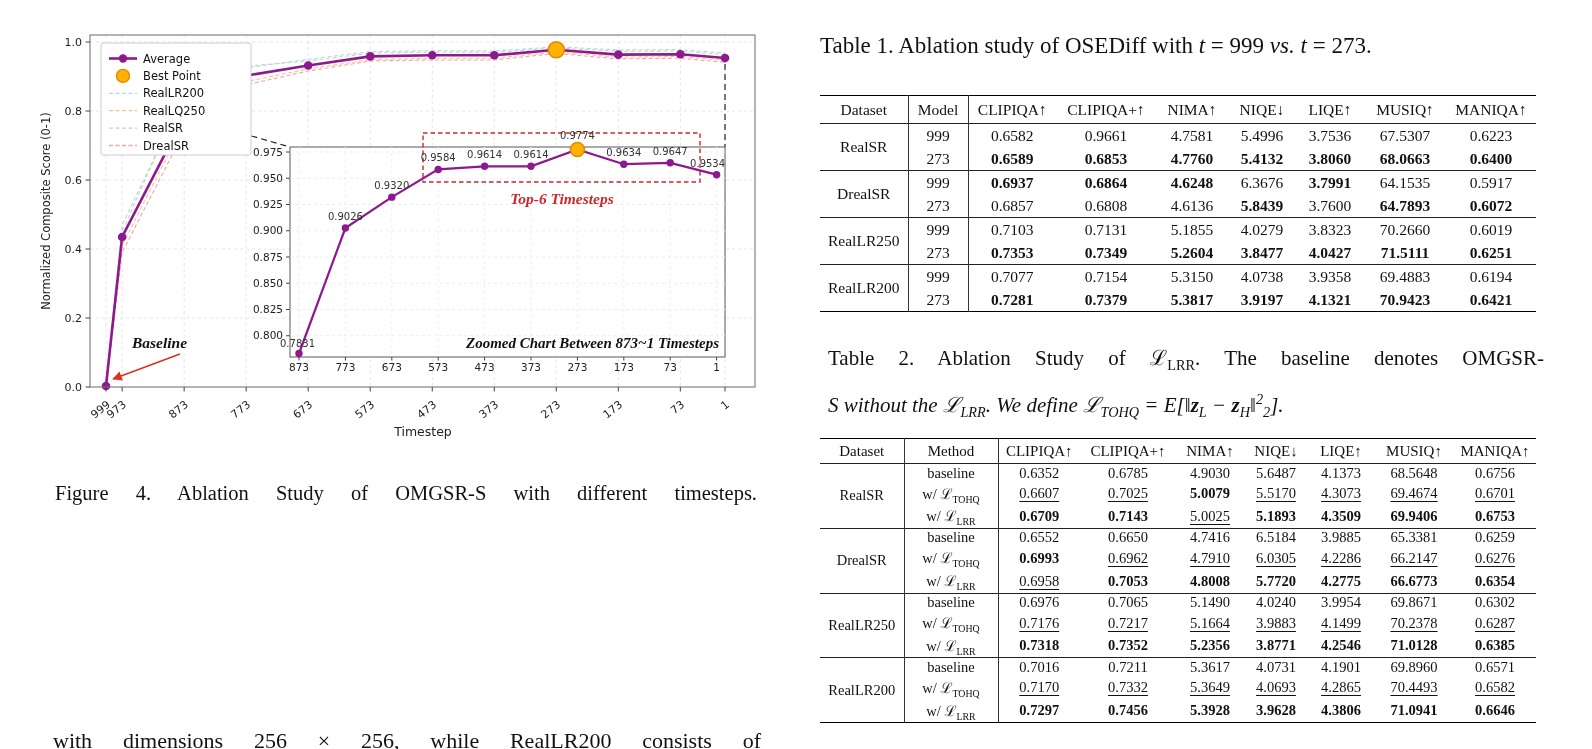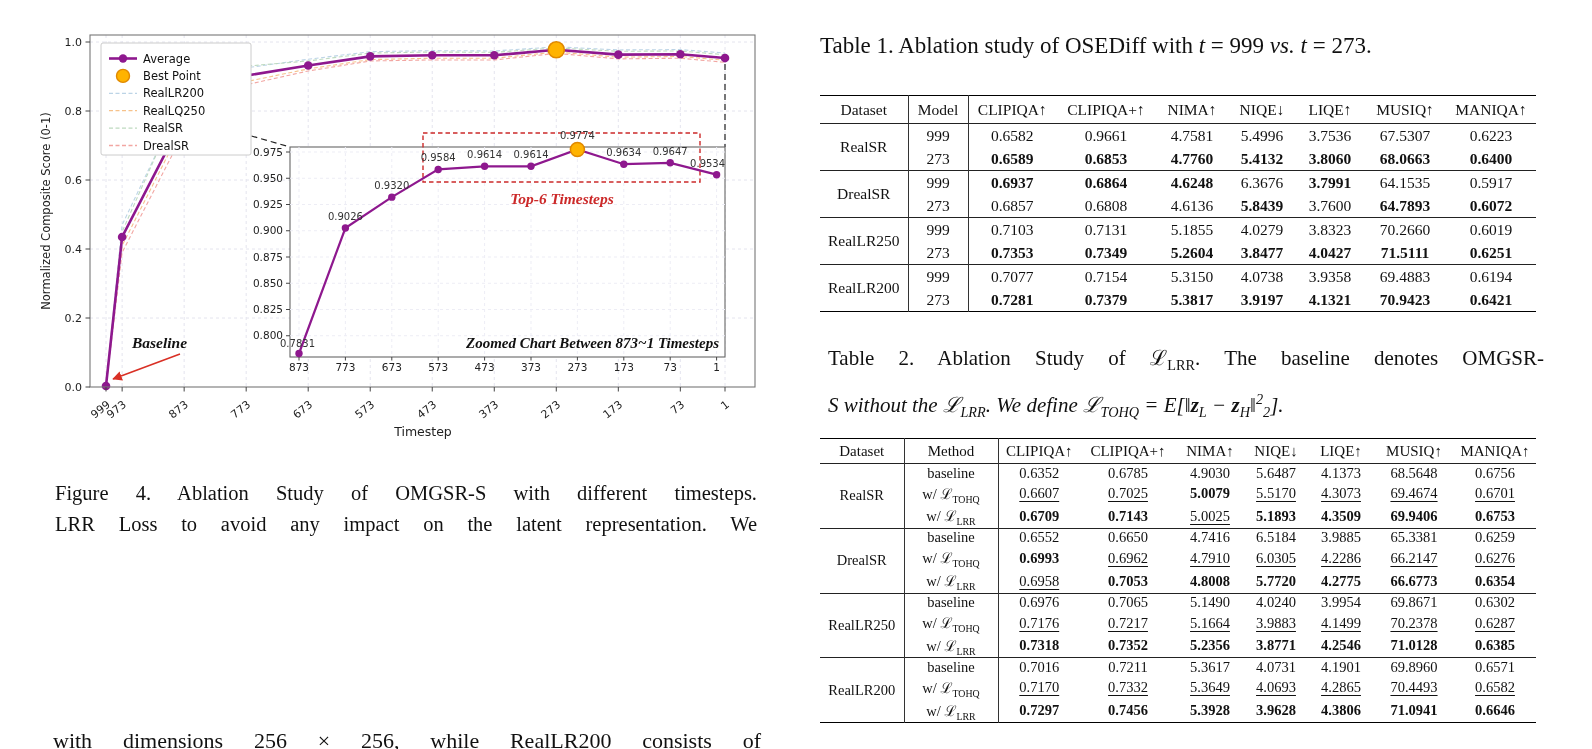--- a/index.html
+++ b/index.html
@@ -222,21 +222,20 @@
           <line x1="74" y1="113.1" x2="102" y2="113.1" stroke="#bedac0" stroke-width="1.3" stroke-dasharray="4 2.5"></line>
           <text x="108" y="117.1" font-size="11.5" font-family="&quot;DejaVu Sans&quot;, sans-serif" fill="#111" text-anchor="start">RealSR</text>
           <line x1="74" y1="130.5" x2="102" y2="130.5" stroke="#f2a6a2" stroke-width="1.3" stroke-dasharray="4 2.5"></line>
           <text x="108" y="134.5" font-size="11.5" font-family="&quot;DejaVu Sans&quot;, sans-serif" fill="#111" text-anchor="start">DrealSR</text>
         </g>
       </svg>
   </div>
 
   <div class="fig-caption" id="figcap">
       <div class="jline"><span>Figure 4.  Ablation Study of OMGSR-S with different timesteps.</span></div>
-      <div class="jline"><span>LRR Loss to avoid any impact on the latent representation.  We</span></div>
     </div>
 
   <div class="body-cut" id="bodycut">with dimensions 256 × 256, while RealLR200 consists of</div>
 
   <div class="right-col">
     <div class="t1-caption" id="t1cap"><span>Table 1. Ablation study of OSEDiff with </span><span class="i">t</span><span> = 999 </span><span class="i">vs.</span><span> </span><span class="i">t</span><span> = 273.</span></div>
     <table id="table1">
         <colgroup>
           <col style="width: 88px;">
           <col style="width: 60px;">

